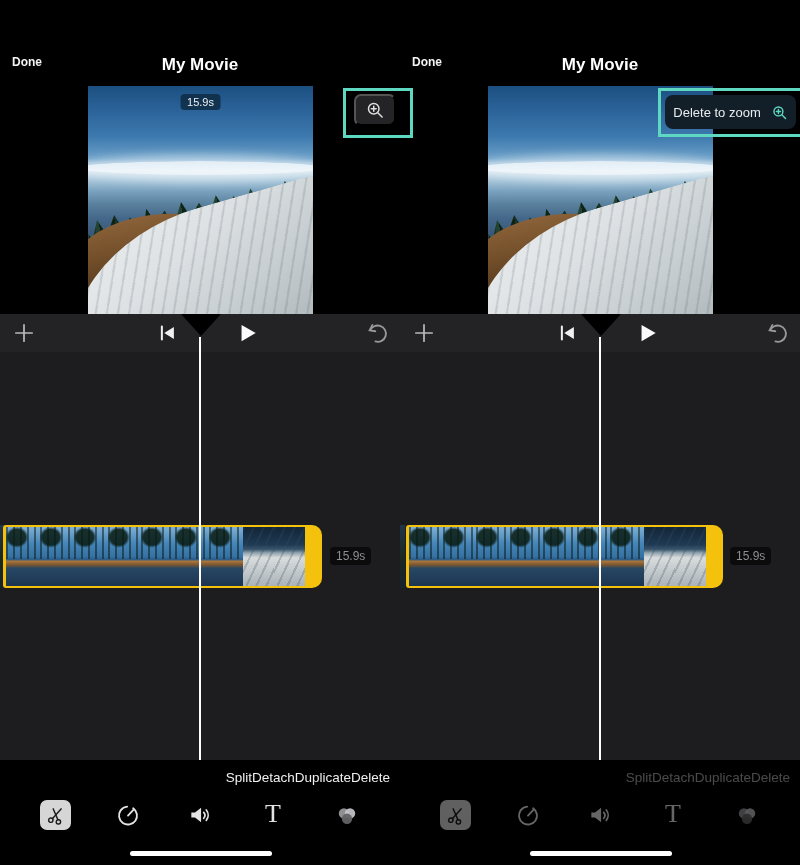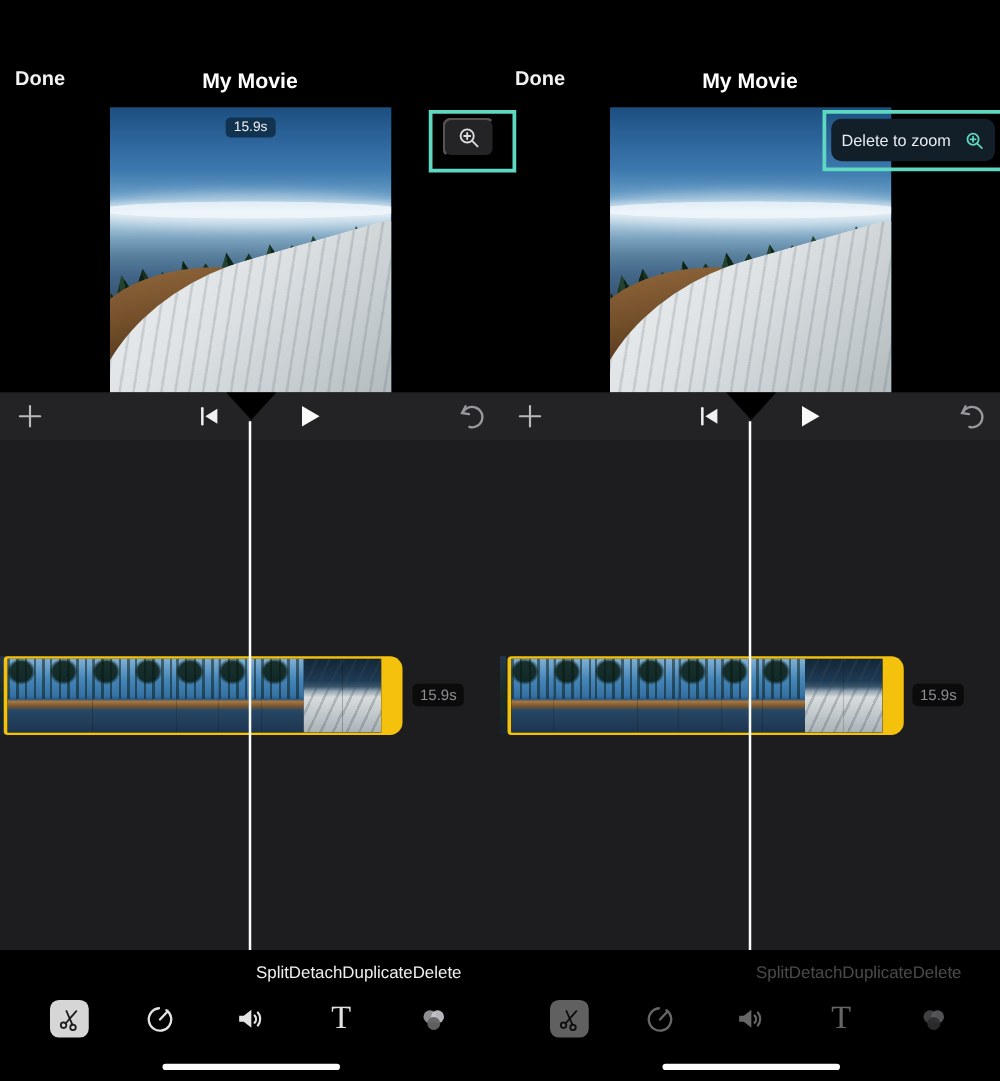--- a/index.html
+++ b/index.html
@@ -3,21 +3,21 @@
 <meta charset="utf-8">
 <style>
   html,body{margin:0;padding:0;background:#000;}
   .screen{position:relative;width:800px;height:865px;background:#000;overflow:hidden;
           font-family:"Liberation Sans", sans-serif;-webkit-font-smoothing:antialiased;}
   .panel{position:absolute;top:0;width:400px;height:865px;background:#000;}
   #panel-left{left:0;z-index:2;}
   #panel-right{left:400px;z-index:1;}
 
   
-  .done-btn{position:absolute;left:12px;top:55px;font-size:16px;font-weight:600;color:#f2f2f2;}
+  .done-btn{position:absolute;left:12px;top:55px;font-size:12px;font-weight:600;color:#f2f2f2;}
   .nav-title{position:absolute;left:0;right:0;top:55px;text-align:center;font-size:17px;font-weight:700;color:#fff;}
 
   
   .preview{position:absolute;left:88px;top:86px;width:225px;height:228px;overflow:hidden;background:#2a5a82;}
   .layer{position:absolute;}
   .sky-layer{inset:0;background:linear-gradient(180deg,#1c4f80 0%,#2a6298 10%,#3d79ae 22%,#6ba0c8 32%,#d9e7f0 37%,#aac8dc 41%,#7ba3bf 46%,#587f9c 52%,#44688a 58%,#33516f 68%,#2a4258 78%,#243a4e 100%);}
   .cloud-layer{left:-4%;width:108%;top:33%;height:6%;background:rgba(242,248,252,.85);border-radius:50%;box-shadow:0 0 10px 6px rgba(240,246,250,.55);}
   .treeline-layer{left:-6%;width:112%;top:44%;height:26%;transform:rotate(-9deg);
     background:repeating-linear-gradient(90deg,#0e2317 0 4px,#1a3322 4px 8px,#234330 8px 12px);
     clip-path:polygon(0 70%,3% 38%,6% 62%,9% 30%,12% 58%,16% 26%,19% 55%,22% 34%,26% 60%,29% 24%,32% 52%,36% 32%,39% 58%,43% 22%,46% 50%,50% 28%,53% 56%,57% 20%,60% 48%,64% 26%,67% 52%,71% 18%,74% 46%,78% 24%,81% 50%,85% 14%,88% 42%,92% 20%,95% 46%,100% 8%,100% 100%,0 100%);}
@@ -60,21 +60,21 @@
       radial-gradient(55% 50% at 32% 30%, rgba(8,26,16,.85) 0 46%, rgba(8,26,16,0) 62%),
       repeating-linear-gradient(90deg, rgba(6,22,14,.5) 0 2px, rgba(0,0,0,0) 2px 7px),
       linear-gradient(180deg,#7fb0d6 0%,#4585b8 28%,#3671a3 50%,#2b5c87 55%,#a8763d 58%,#7b5730 64%,#274764 70%,#1c3550 100%);
     background-size:100% 58%,100% 55%,100% 100%;background-repeat:no-repeat;}
   .frame-snow{flex:0 0 31px;background:
       repeating-linear-gradient(115deg, rgba(60,75,85,.25) 0 2px, rgba(0,0,0,0) 2px 9px),
       linear-gradient(180deg,#122638 0%,#1e3a54 30%,#3a566e 38%,#93a5b0 44%,#d8dcdd 52%,#c2c9cc 75%,#aab3b8 100%);}
   .clip-duration{position:absolute;left:330px;top:233px;background:#0b0b0b;color:#8e8e93;font-size:12px;padding:2px 6px;border-radius:4px;}
 
   
-  .clip-menu{position:absolute;left:176px;top:770px;width:222px;display:flex;justify-content:center;}
+  .clip-menu{position:absolute;left:168px;top:770px;width:222px;display:flex;justify-content:flex-end;}
   .clip-menu .menu-item{background:none;border:none;padding:0;font-size:13.5px;color:#f0f0f0;font-family:inherit;}
   .dim-strong{opacity:.3;}
   .dim{opacity:.45;}
 
   
   .tool{position:absolute;display:flex;align-items:center;justify-content:center;background:none;border:none;padding:0;color:#e3e3e3;}
   .scissors-btn{left:40px;top:800px;width:31px;height:30px;background:#d6d6d6;border-radius:7px;color:#1d1d1f;}
   .scissors-btn .icon-svg{transform:rotate(6deg);}
   .speed-btn{left:114px;top:801px;width:28px;height:28px;}
   .volume-btn{left:186px;top:801px;width:28px;height:28px;}

